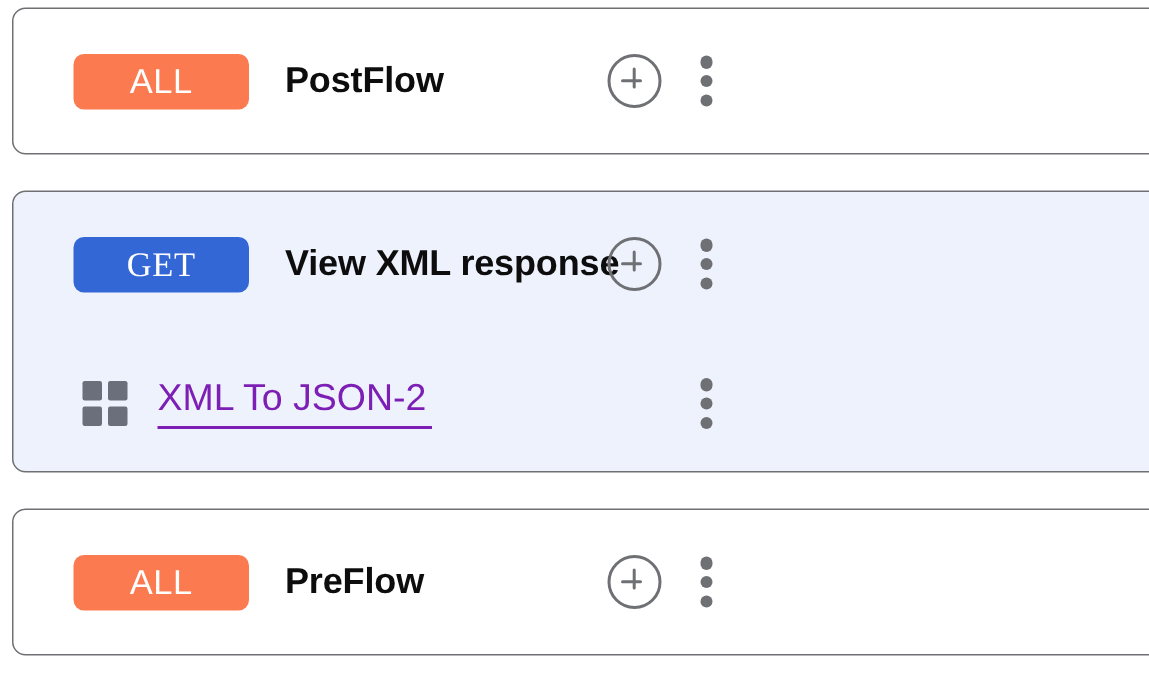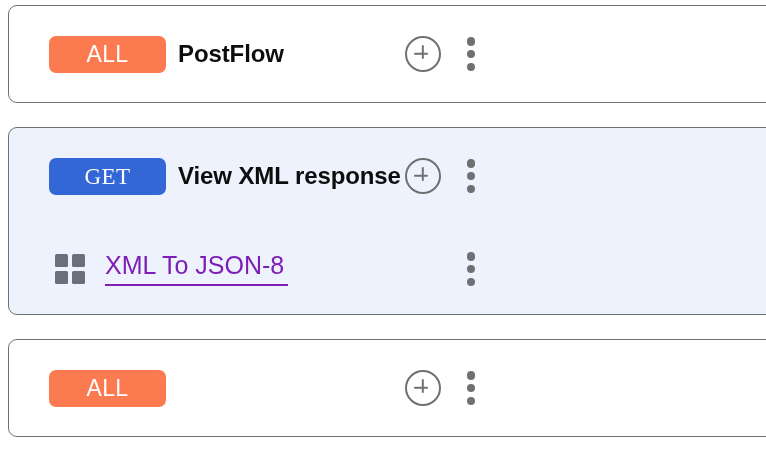--- a/index.html
+++ b/index.html
@@ -64,21 +64,21 @@
     display: flex;
     align-items: center;
     justify-content: center;
     line-height: 1;
   }
   .method-badge.badge-all { background: #fc7a4f; }
   .method-badge.badge-get { background: #3367d6; font-family: Liberation Serif, serif; }
 
   
   .flow-title {
-    margin-left: 12px;
+    margin-left: 24px;
     font-size: 24px;
     font-weight: bold;
     color: #0d0d0d;
     letter-spacing: -0.1px;
     white-space: nowrap;
   }
 
   
   .grid-icon {
     flex: 0 0 auto;
@@ -206,34 +206,35 @@
           </span>
         </div>
       </div>
       <div class="flow-row child-row">
         <span class="grid-icon">
           <i></i>
           <i></i>
           <i></i>
           <i></i>
         </span>
-        <a class="policy-link">XML To JSON-8</a>
+        <a class="policy-link">XML To JSON-2</a>
         <div class="row-actions kebab-only">
           <span class="kebab-spacer"></span>
           <span class="kebab-icon">
             <i></i>
             <i></i>
             <i></i>
           </span>
         </div>
       </div>
     </div>
     <div class="flow-card">
       <div class="flow-row">
         <span class="method-badge badge-all">ALL</span>
+        <span class="flow-title">PreFlow</span>
         <div class="row-actions">
           <span class="add-icon"></span>
           <span class="kebab-icon">
             <i></i>
             <i></i>
             <i></i>
           </span>
         </div>
       </div>
     </div>

